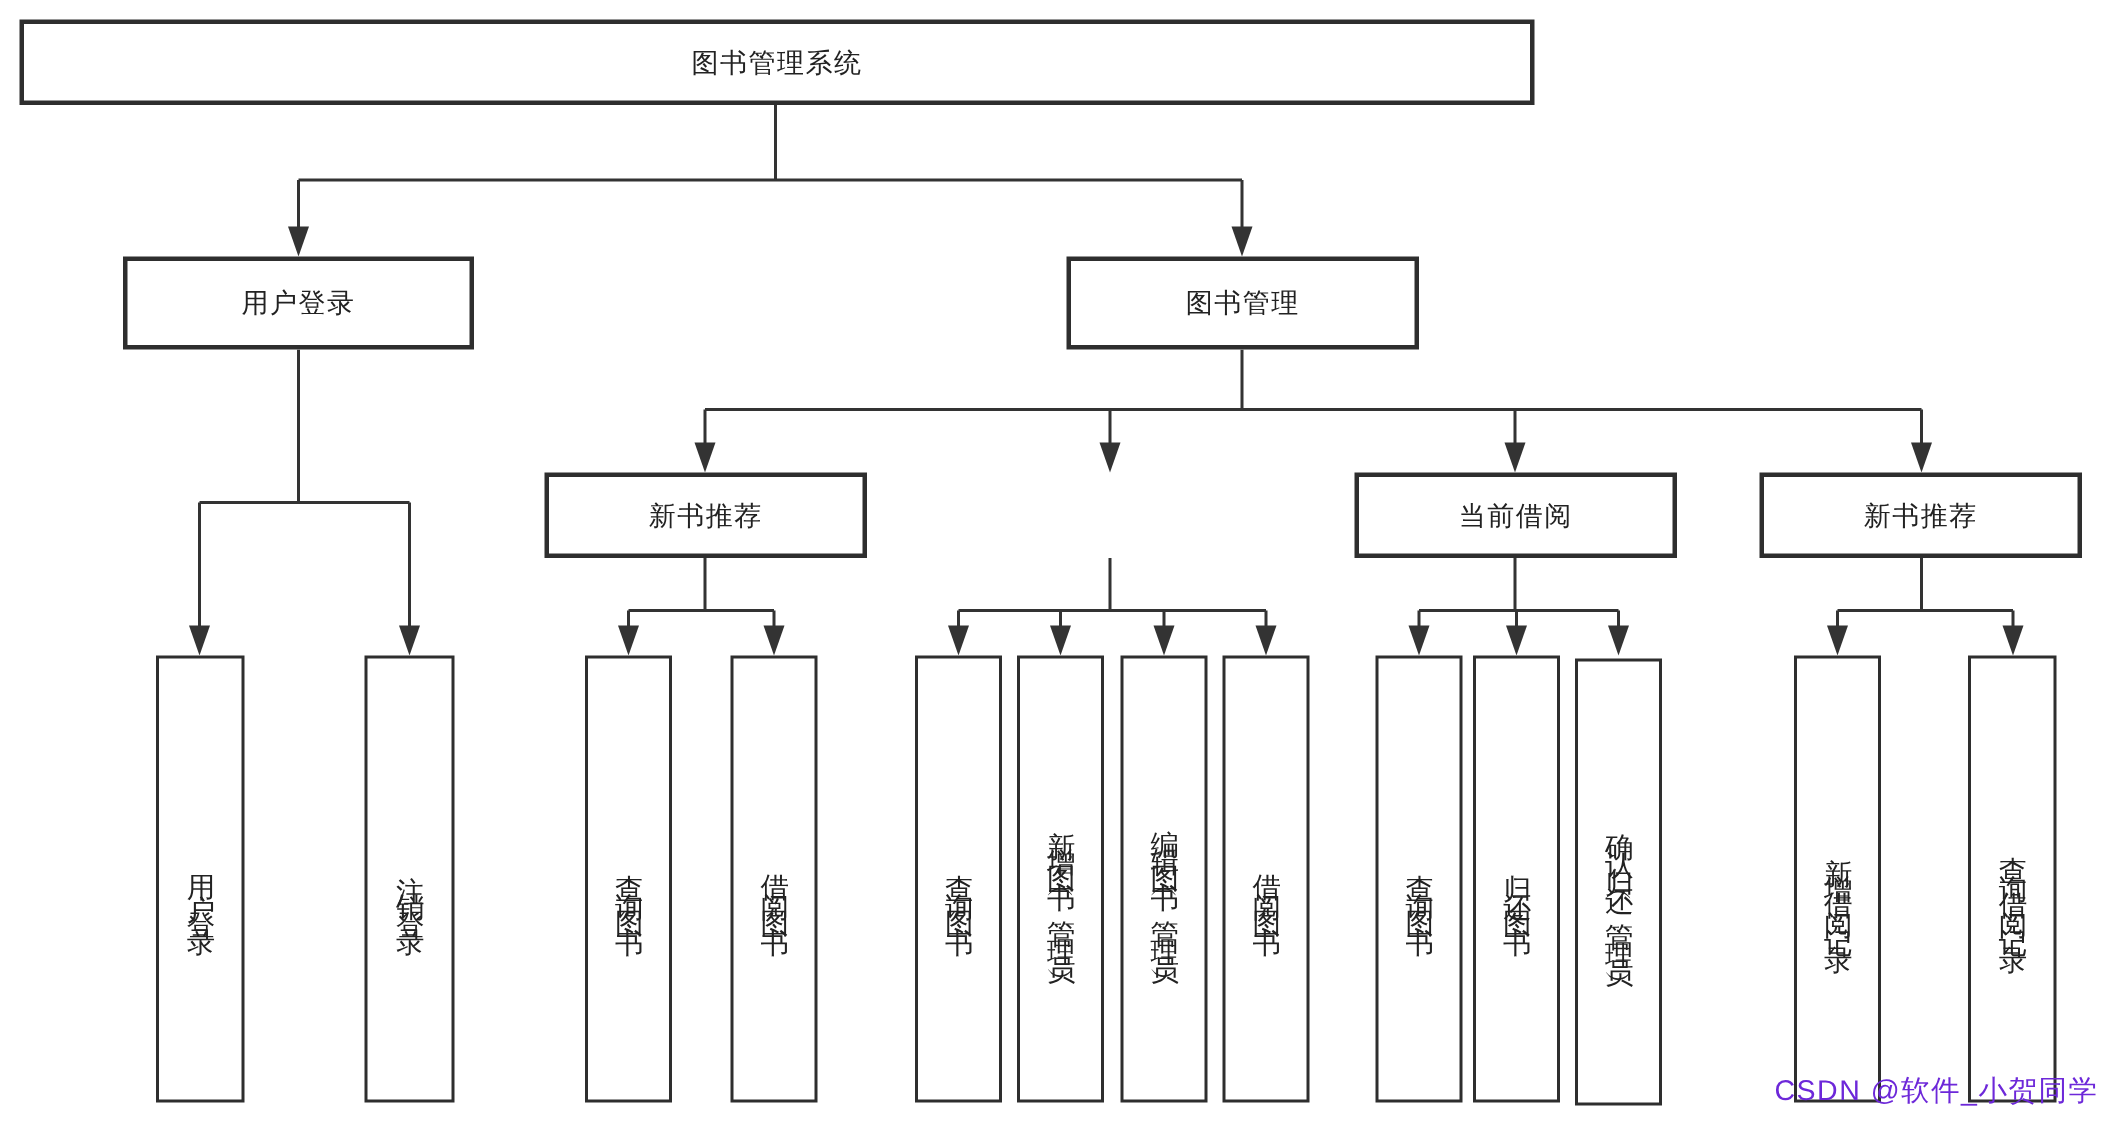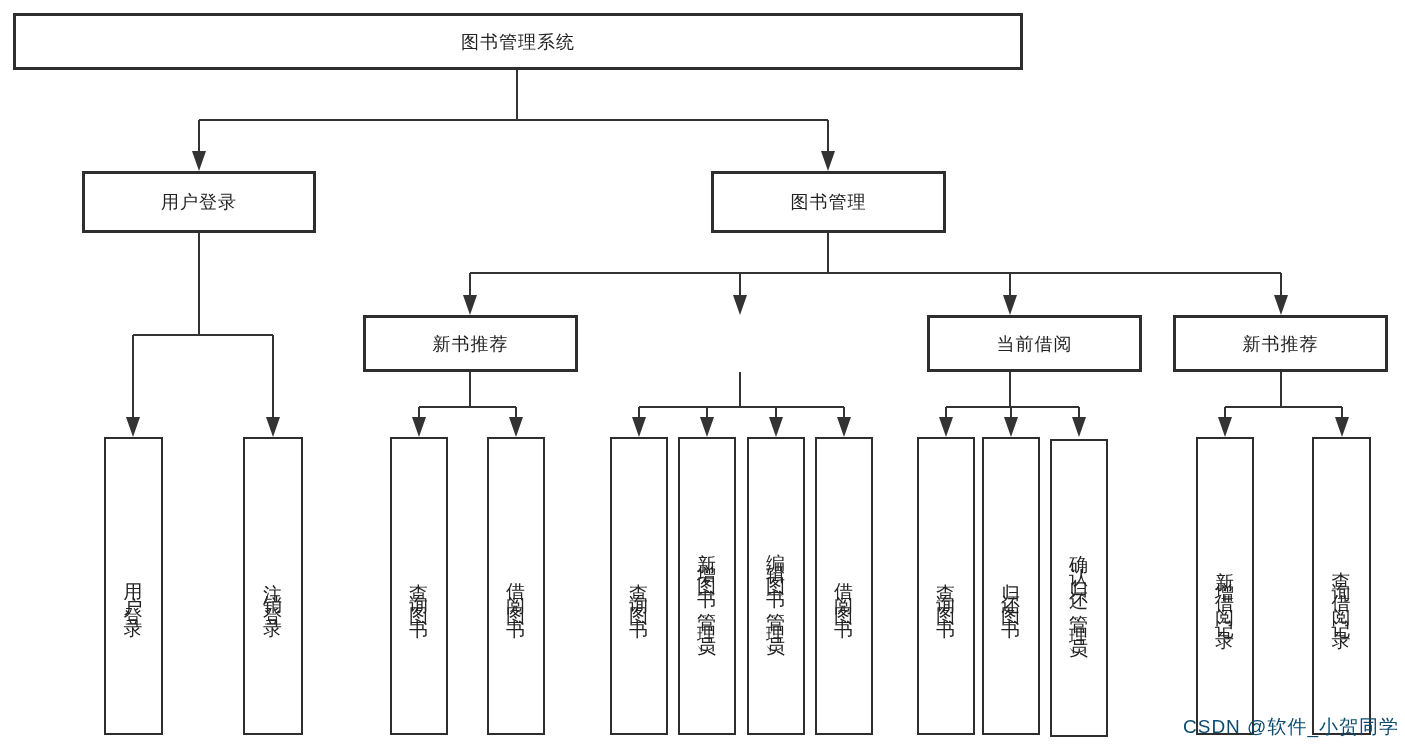--- a/index.html
+++ b/index.html
@@ -39,21 +39,21 @@
     letter-spacing: 12px;
     line-height: 1;
     margin-bottom: -12px; 
   }
   .watermark {
     position: absolute;
     left: 1183px;
     top: 714px;
     font-size: 19px;
     letter-spacing: 1px;
-    color: #0c4a6e;
+    color: #6d28d9;
     white-space: nowrap;
   }
 </style>
 </head>
 <body>
 
 <div class="canvas">
 
   <svg class="connectors" width="1405" height="747" viewBox="0 0 1405 747" xmlns="http://www.w3.org/2000/svg" xmlns:xlink="http://www.w3.org/1999/xlink">
     <defs>
@@ -99,21 +99,21 @@
       <use href="#ah" xlink:href="#ah" transform="translate(1342,437)"></use>
     </g>
   </svg>
 
   <div class="node" style="left:13px; top:13px; width:1010px; height:57px;">图书管理系统</div>
 
   <div class="node" style="left:82px; top:171px; width:234px; height:62px;">用户登录</div>
   <div class="node" style="left:363px; top:315px; width:215px; height:57px;">新书推荐</div>
 
   <div class="node" style="left:711px; top:171px; width:235px; height:62px;">图书管理</div>
-  <div class="node" style="left:927px; top:315px; width:215px; height:57px;">当前借阅</div>
+  <div class="node" style="left:903px; top:315px; width:215px; height:57px;">当前借阅</div>
   <div class="node" style="left:1173px; top:315px; width:215px; height:57px;">新书推荐</div>
 
   <div class="node vnode" style="left:104px; top:437px; width:59px; height:298px;">
     <span class="vtext">用户登录</span>
   </div>
   <div class="node vnode" style="left:243px; top:437px; width:60px; height:298px;">
     <span class="vtext">注销登录</span>
   </div>
 
   <div class="node vnode" style="left:390px; top:437px; width:58px; height:298px;">

